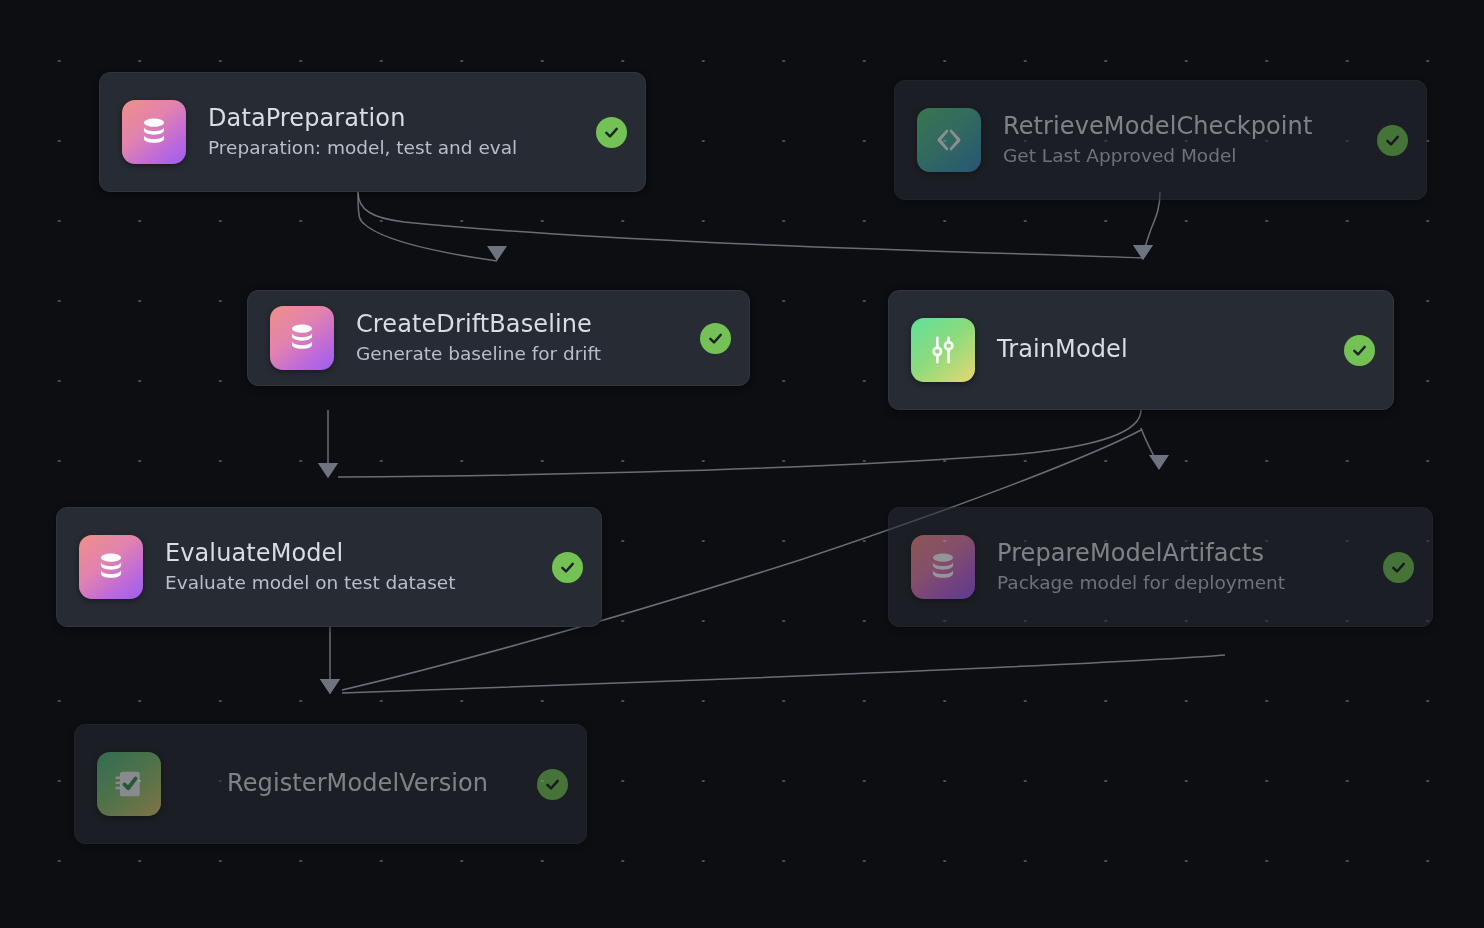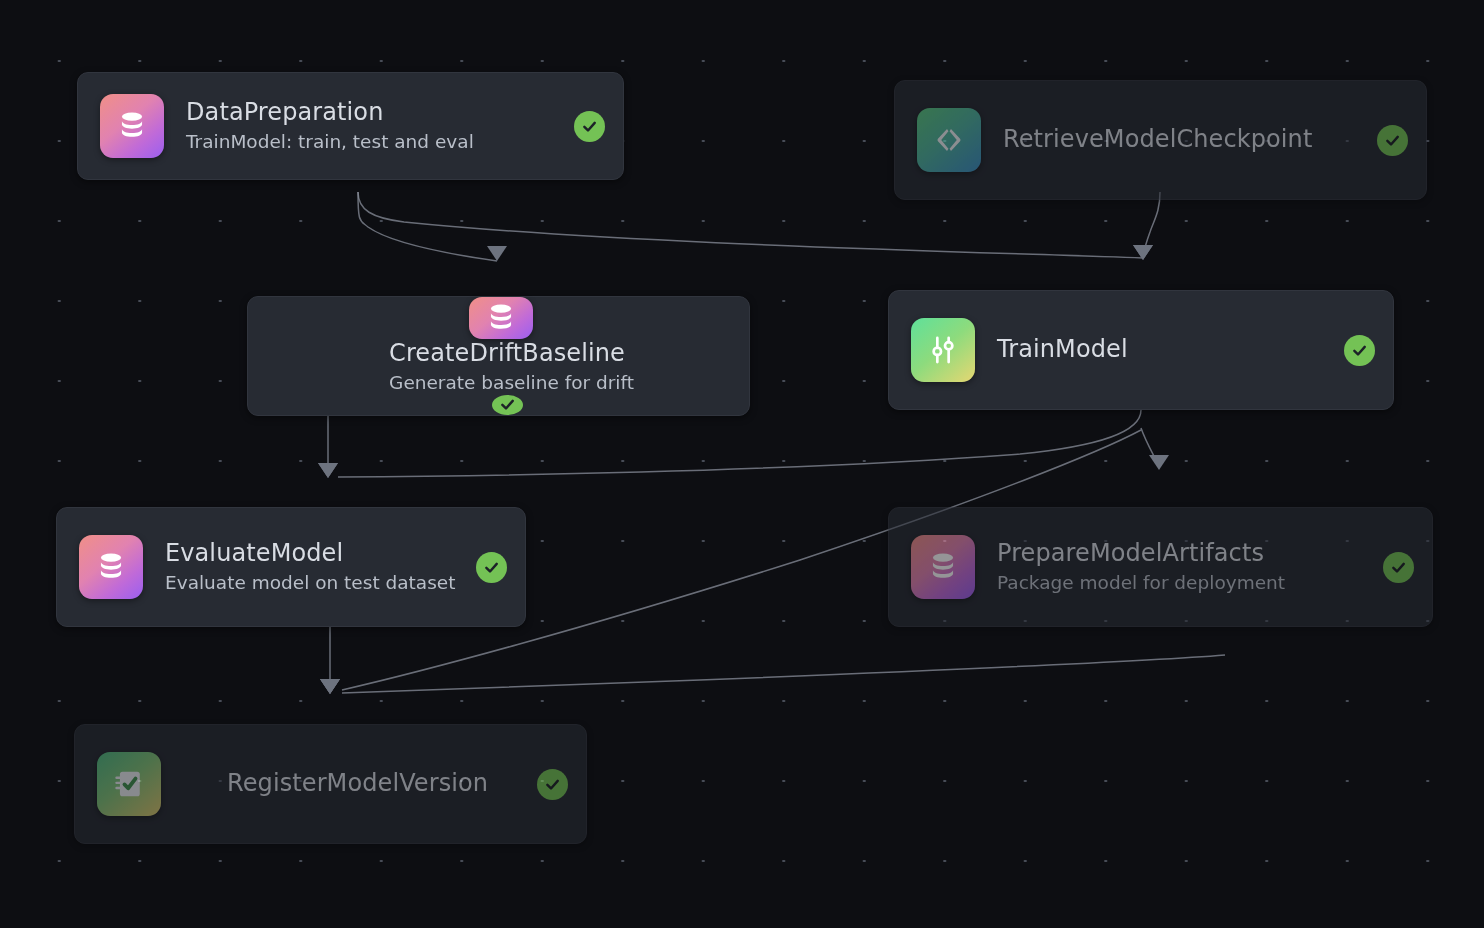--- a/index.html
+++ b/index.html
@@ -116,59 +116,60 @@
       <polygon points="1149,455 1169,455 1159,470" fill="#6d737f"></polygon>
       <path d="M 330,627 C 330,656 330,668 330,682" fill="none" stroke="#8d93a0" stroke-width="1.5" stroke-opacity="0.72"></path>
       <polygon points="320,679 340,679 330,694" fill="#6d737f"></polygon>
       <path d="M 1141,430 C 1100,452 980,500 800,560 C 580,630 420,672 342,690" fill="none" stroke="#8d93a0" stroke-width="1.5" stroke-opacity="0.72"></path>
       <polygon points="320,679 340,679 330,694" fill="#6d737f"></polygon>
       <path d="M 1225,655 C 1140,662 900,672 700,680 C 520,687 400,691 342,693" fill="none" stroke="#8d93a0" stroke-width="1.5" stroke-opacity="0.72"></path>
       <polygon points="320,679 340,679 330,694" fill="#6d737f"></polygon>
     </svg>
 
   <div id="nodes-container">
-      <div class="node" style="left: 77px; top: 72px; width: 547px; height: 108px;">
+      <div class="node" style="left: 99px; top: 72px; width: 547px; height: 120px;">
         <div class="node-icon grad-db">
           <svg width="34" height="34" viewBox="0 0 24 24" aria-hidden="true">
             <g fill="#ffffff">
               <ellipse cx="12" cy="5.4" rx="7.1" ry="2.9"></ellipse>
               <path d="M4.9 8.4c0 1.6 3.2 2.9 7.1 2.9s7.1-1.3 7.1-2.9v2.6c0 1.6-3.2 2.9-7.1 2.9s-7.1-1.3-7.1-2.9z"></path>
               <path d="M4.9 14.1c0 1.6 3.2 2.9 7.1 2.9s7.1-1.3 7.1-2.9v2.6c0 1.6-3.2 2.9-7.1 2.9s-7.1-1.3-7.1-2.9z"></path>
             </g>
           </svg>
         </div>
         <div class="node-text">
           <div class="node-title">DataPreparation</div>
-          <div class="node-sub">TrainModel: train, test and eval</div>
+          <div class="node-sub">Preparation: model, test and eval</div>
         </div>
         <div class="status-badge">
           <svg width="19" height="19" viewBox="0 0 24 24" aria-hidden="true">
             <path d="M5.5 12.4 10.1 17 18.6 7.4" fill="none" stroke="#1d2228" stroke-width="3.1" stroke-linecap="round" stroke-linejoin="round"></path>
           </svg>
         </div>
       </div>
       <div class="node dim" style="left: 894px; top: 72px; width: 533px; height: 120px; margin-top: 8px;">
         <div class="node-icon grad-code">
           <svg width="34" height="34" viewBox="0 0 24 24" aria-hidden="true">
             <g fill="#eef1f4">
               <path d="M10.6 4.3 4.2 11.2a1.2 1.2 0 0 0 0 1.6l6.4 6.9 1.0-1.6-5.1-6.1 5.1-6.1z"></path>
               <path d="M13.4 4.3l6.4 6.9a1.2 1.2 0 0 1 0 1.6l-6.4 6.9-1.0-1.6 5.1-6.1-5.1-6.1z"></path>
             </g>
           </svg>
         </div>
         <div class="node-text">
           <div class="node-title">RetrieveModelCheckpoint</div>
-        </div>
-        <div class="status-badge">
-          <svg width="19" height="19" viewBox="0 0 24 24" aria-hidden="true">
-            <path d="M5.5 12.4 10.1 17 18.6 7.4" fill="none" stroke="#1d2228" stroke-width="3.1" stroke-linecap="round" stroke-linejoin="round"></path>
-          </svg>
-        </div>
-      </div>
-      <div class="node" style="left: 247px; top: 296px; width: 503px; height: 120px; flex-direction: column;">
+          <div class="node-sub">Get Last Approved Model</div>
+        </div>
+        <div class="status-badge">
+          <svg width="19" height="19" viewBox="0 0 24 24" aria-hidden="true">
+            <path d="M5.5 12.4 10.1 17 18.6 7.4" fill="none" stroke="#1d2228" stroke-width="3.1" stroke-linecap="round" stroke-linejoin="round"></path>
+          </svg>
+        </div>
+      </div>
+      <div class="node" style="left: 247px; top: 290px; width: 503px; height: 96px;">
         <div class="node-icon grad-db">
           <svg width="34" height="34" viewBox="0 0 24 24" aria-hidden="true">
             <g fill="#ffffff">
               <ellipse cx="12" cy="5.4" rx="7.1" ry="2.9"></ellipse>
               <path d="M4.9 8.4c0 1.6 3.2 2.9 7.1 2.9s7.1-1.3 7.1-2.9v2.6c0 1.6-3.2 2.9-7.1 2.9s-7.1-1.3-7.1-2.9z"></path>
               <path d="M4.9 14.1c0 1.6 3.2 2.9 7.1 2.9s7.1-1.3 7.1-2.9v2.6c0 1.6-3.2 2.9-7.1 2.9s-7.1-1.3-7.1-2.9z"></path>
             </g>
           </svg>
         </div>
         <div class="node-text">
@@ -196,21 +197,21 @@
         </div>
         <div class="node-text">
           <div class="node-title">TrainModel</div>
         </div>
         <div class="status-badge">
           <svg width="19" height="19" viewBox="0 0 24 24" aria-hidden="true">
             <path d="M5.5 12.4 10.1 17 18.6 7.4" fill="none" stroke="#1d2228" stroke-width="3.1" stroke-linecap="round" stroke-linejoin="round"></path>
           </svg>
         </div>
       </div>
-      <div class="node" style="left: 56px; top: 507px; width: 470px; height: 120px;">
+      <div class="node" style="left: 56px; top: 507px; width: 546px; height: 120px;">
         <div class="node-icon grad-db">
           <svg width="34" height="34" viewBox="0 0 24 24" aria-hidden="true">
             <g fill="#ffffff">
               <ellipse cx="12" cy="5.4" rx="7.1" ry="2.9"></ellipse>
               <path d="M4.9 8.4c0 1.6 3.2 2.9 7.1 2.9s7.1-1.3 7.1-2.9v2.6c0 1.6-3.2 2.9-7.1 2.9s-7.1-1.3-7.1-2.9z"></path>
               <path d="M4.9 14.1c0 1.6 3.2 2.9 7.1 2.9s7.1-1.3 7.1-2.9v2.6c0 1.6-3.2 2.9-7.1 2.9s-7.1-1.3-7.1-2.9z"></path>
             </g>
           </svg>
         </div>
         <div class="node-text">

